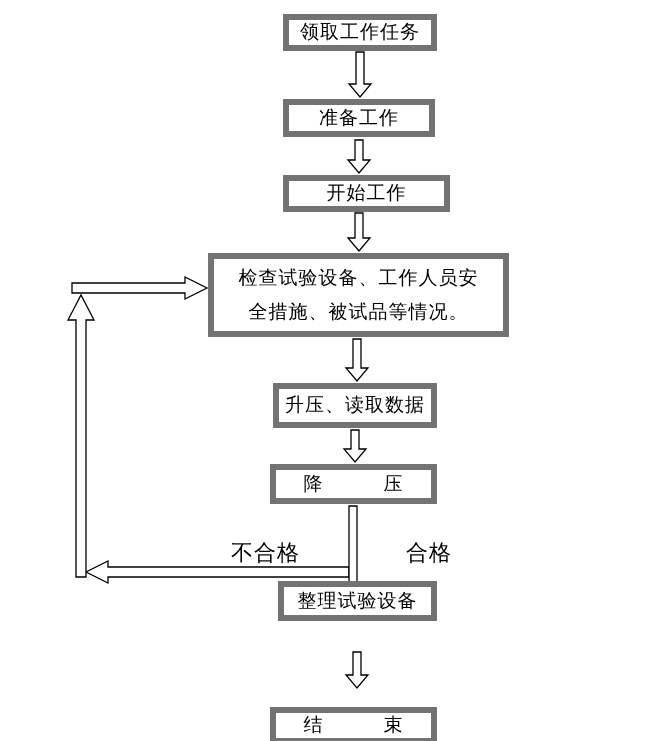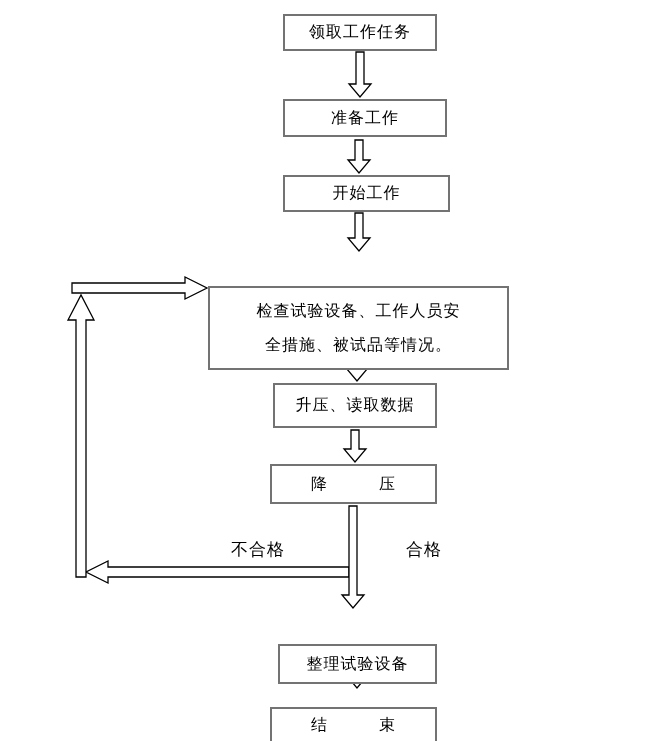--- a/index.html
+++ b/index.html
@@ -22,39 +22,38 @@
     pointer-events: none;
   }
   .arrows polygon {
     fill: #ffffff;
     stroke: #000000;
     stroke-width: 1.3;
     stroke-linejoin: miter;
   }
   .node {
     position: absolute;
-    border: 2px solid #737373;
+    border: 6px solid #737373;
     background: #ffffff;
     display: flex;
     align-items: center;
     justify-content: center;
-    font-size: 16px;
+    font-size: 19px;
     letter-spacing: 1px;
     text-align: center;
     line-height: 1.4;
   }
   .node.multiline {
     white-space: pre-line;
     line-height: 34px;
     padding: 4px 14px;
-    margin-top: 33px;
   }
   .edge-label {
     position: absolute;
-    font-size: 17px;
+    font-size: 22px;
     letter-spacing: 1px;
     white-space: nowrap;
   }
 </style>
 </head>
 <body>
 
 <div class="canvas">
 
   <svg class="arrows" viewBox="0 0 664 741" xmlns="http://www.w3.org/2000/svg">
@@ -69,32 +68,32 @@
     <polygon points="355,140 355,160 348,160 359,173 370,160 363,160 363,140"></polygon>
     <polygon points="355,213 355,238 348,238 359,251 370,238 363,238 363,213"></polygon>
     <polygon points="353,339 353,368 346,368 357,381 368,368 361,368 361,339"></polygon>
     <polygon points="351,430 351,449 344,449 355,462 366,449 359,449 359,430"></polygon>
     <polygon points="349,506 349,595 342,595 353,608 364,595 357,595 357,506"></polygon>
     <polygon points="353,652 353,675 346,675 357,688 368,675 361,675 361,652"></polygon>
   </svg>
 
   <div class="node" style="left:283px; top:14px;  width:154px; height:37px;">领取工作任务</div>
 
-  <div class="node" style="left:283px; top:99px;  width:164px; height:38px;">准备工作</div>
+  <div class="node" style="left:283px; top:99px;  width:152px; height:38px;">准备工作</div>
 
   <div class="node" style="left:283px; top:175px; width:167px; height:37px;">开始工作</div>
 
   <div class="node multiline" style="left:208px; top:253px; width:301px; height:84px;">检查试验设备、工作人员安
 全措施、被试品等情况。</div>
 
   <div class="node" style="left:270px; top:464px; width:167px; height:40px;">降　　　压</div>
 
   <div class="node" style="left:273px; top:383px; width:164px; height:45px;">升压、读取数据</div>
 
-  <div class="node" style="left:278px; top:644px; width:159px; height:40px;">整理试验设备</div>
+  <div class="node" style="left:278px; top:581px; width:159px; height:40px;">整理试验设备</div>
 
   <div class="node" style="left:270px; top:690px; width:167px; height:37px;margin-top:17px;">结　　　束</div>
 
   <div class="edge-label" style="left:231px; top:538px;">不合格</div>
 
   <div class="edge-label" style="left:406px; top:538px;">合格</div>
 
 </div>
 
 </body></html>

